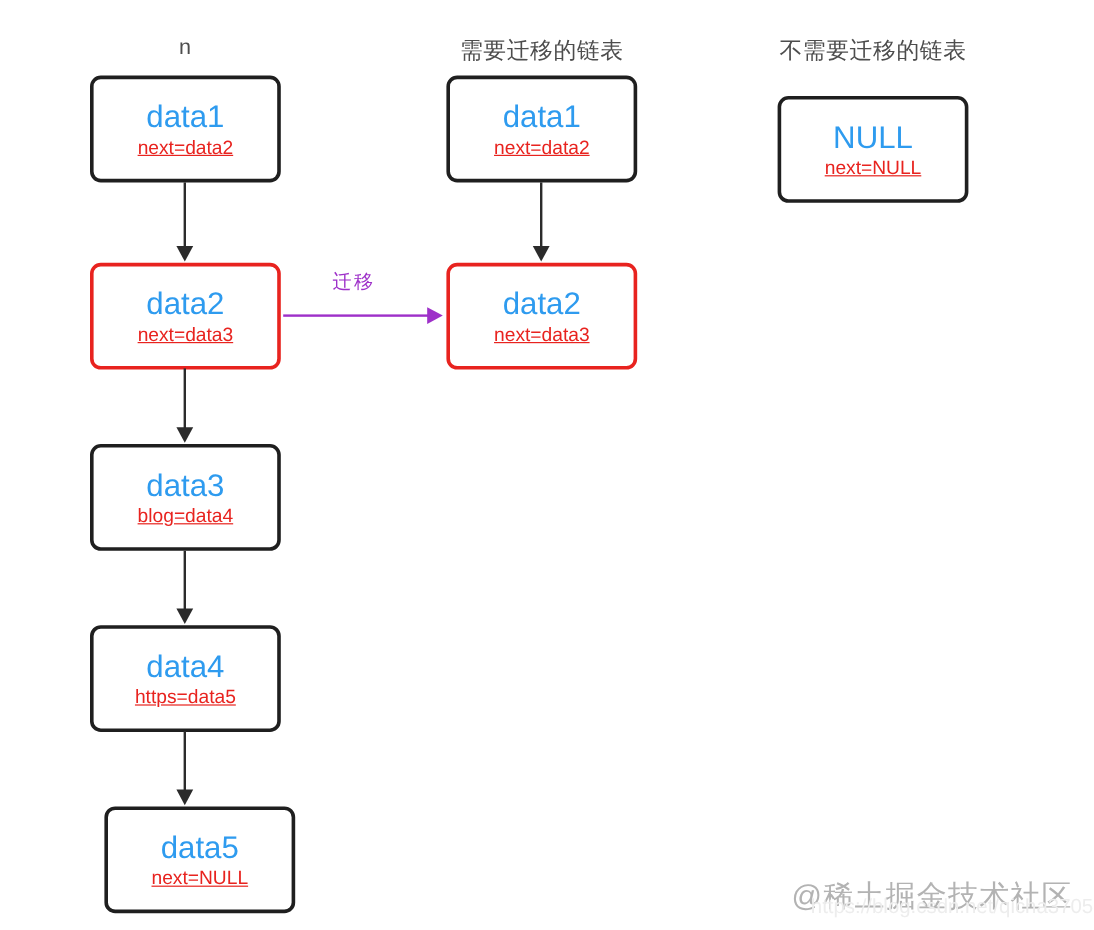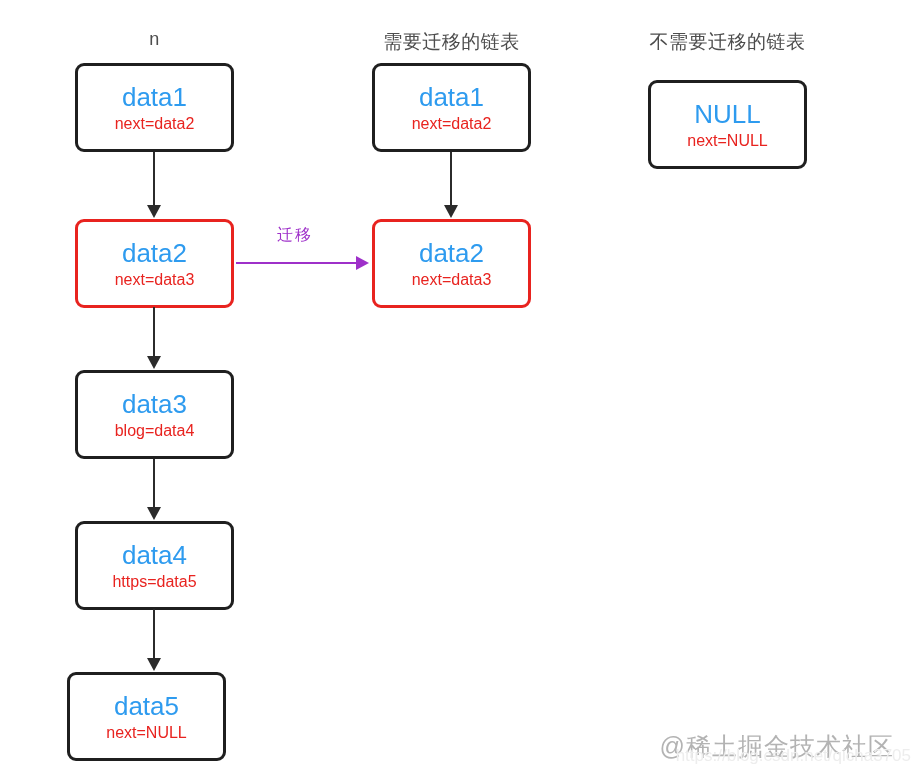--- a/index.html
+++ b/index.html
@@ -44,20 +44,21 @@
   .node.red { border-color: var(--accent-red, #e8231f); }
   .node-title {
     font-size: 26px;
     color: var(--title-blue, #2e9bef);
     line-height: 1.1;
   }
   .node-next {
     font-size: 16px;
     color: var(--accent-red, #e8231f);
     line-height: 1.1;
+    text-decoration: underline;
   }
 
   
   .varrow { position: absolute; width: 14px; }
   .varrow .shaft {
     position: absolute;
     left: 5.75px;
     top: 0;
     bottom: 11px;
     width: 2.5px;
@@ -143,21 +144,21 @@
     <div class="node-next">next=data3</div>
   </div>
   <div class="node" style="left:75px;top:370px">
     <div class="node-title">data3</div>
     <div class="node-next">blog=data4</div>
   </div>
   <div class="node" style="left:75px;top:521px">
     <div class="node-title">data4</div>
     <div class="node-next">https=data5</div>
   </div>
-  <div class="node" style="left:67px;top:672px">
+  <div class="node" style="left:87px;top:672px">
     <div class="node-title">data5</div>
     <div class="node-next">next=NULL</div>
   </div>
 
   <div class="node" style="left:372px;top:63px">
     <div class="node-title">data1</div>
     <div class="node-next">next=data2</div>
   </div>
   <div class="node red" style="left:372px;top:219px">
     <div class="node-title">data2</div>

